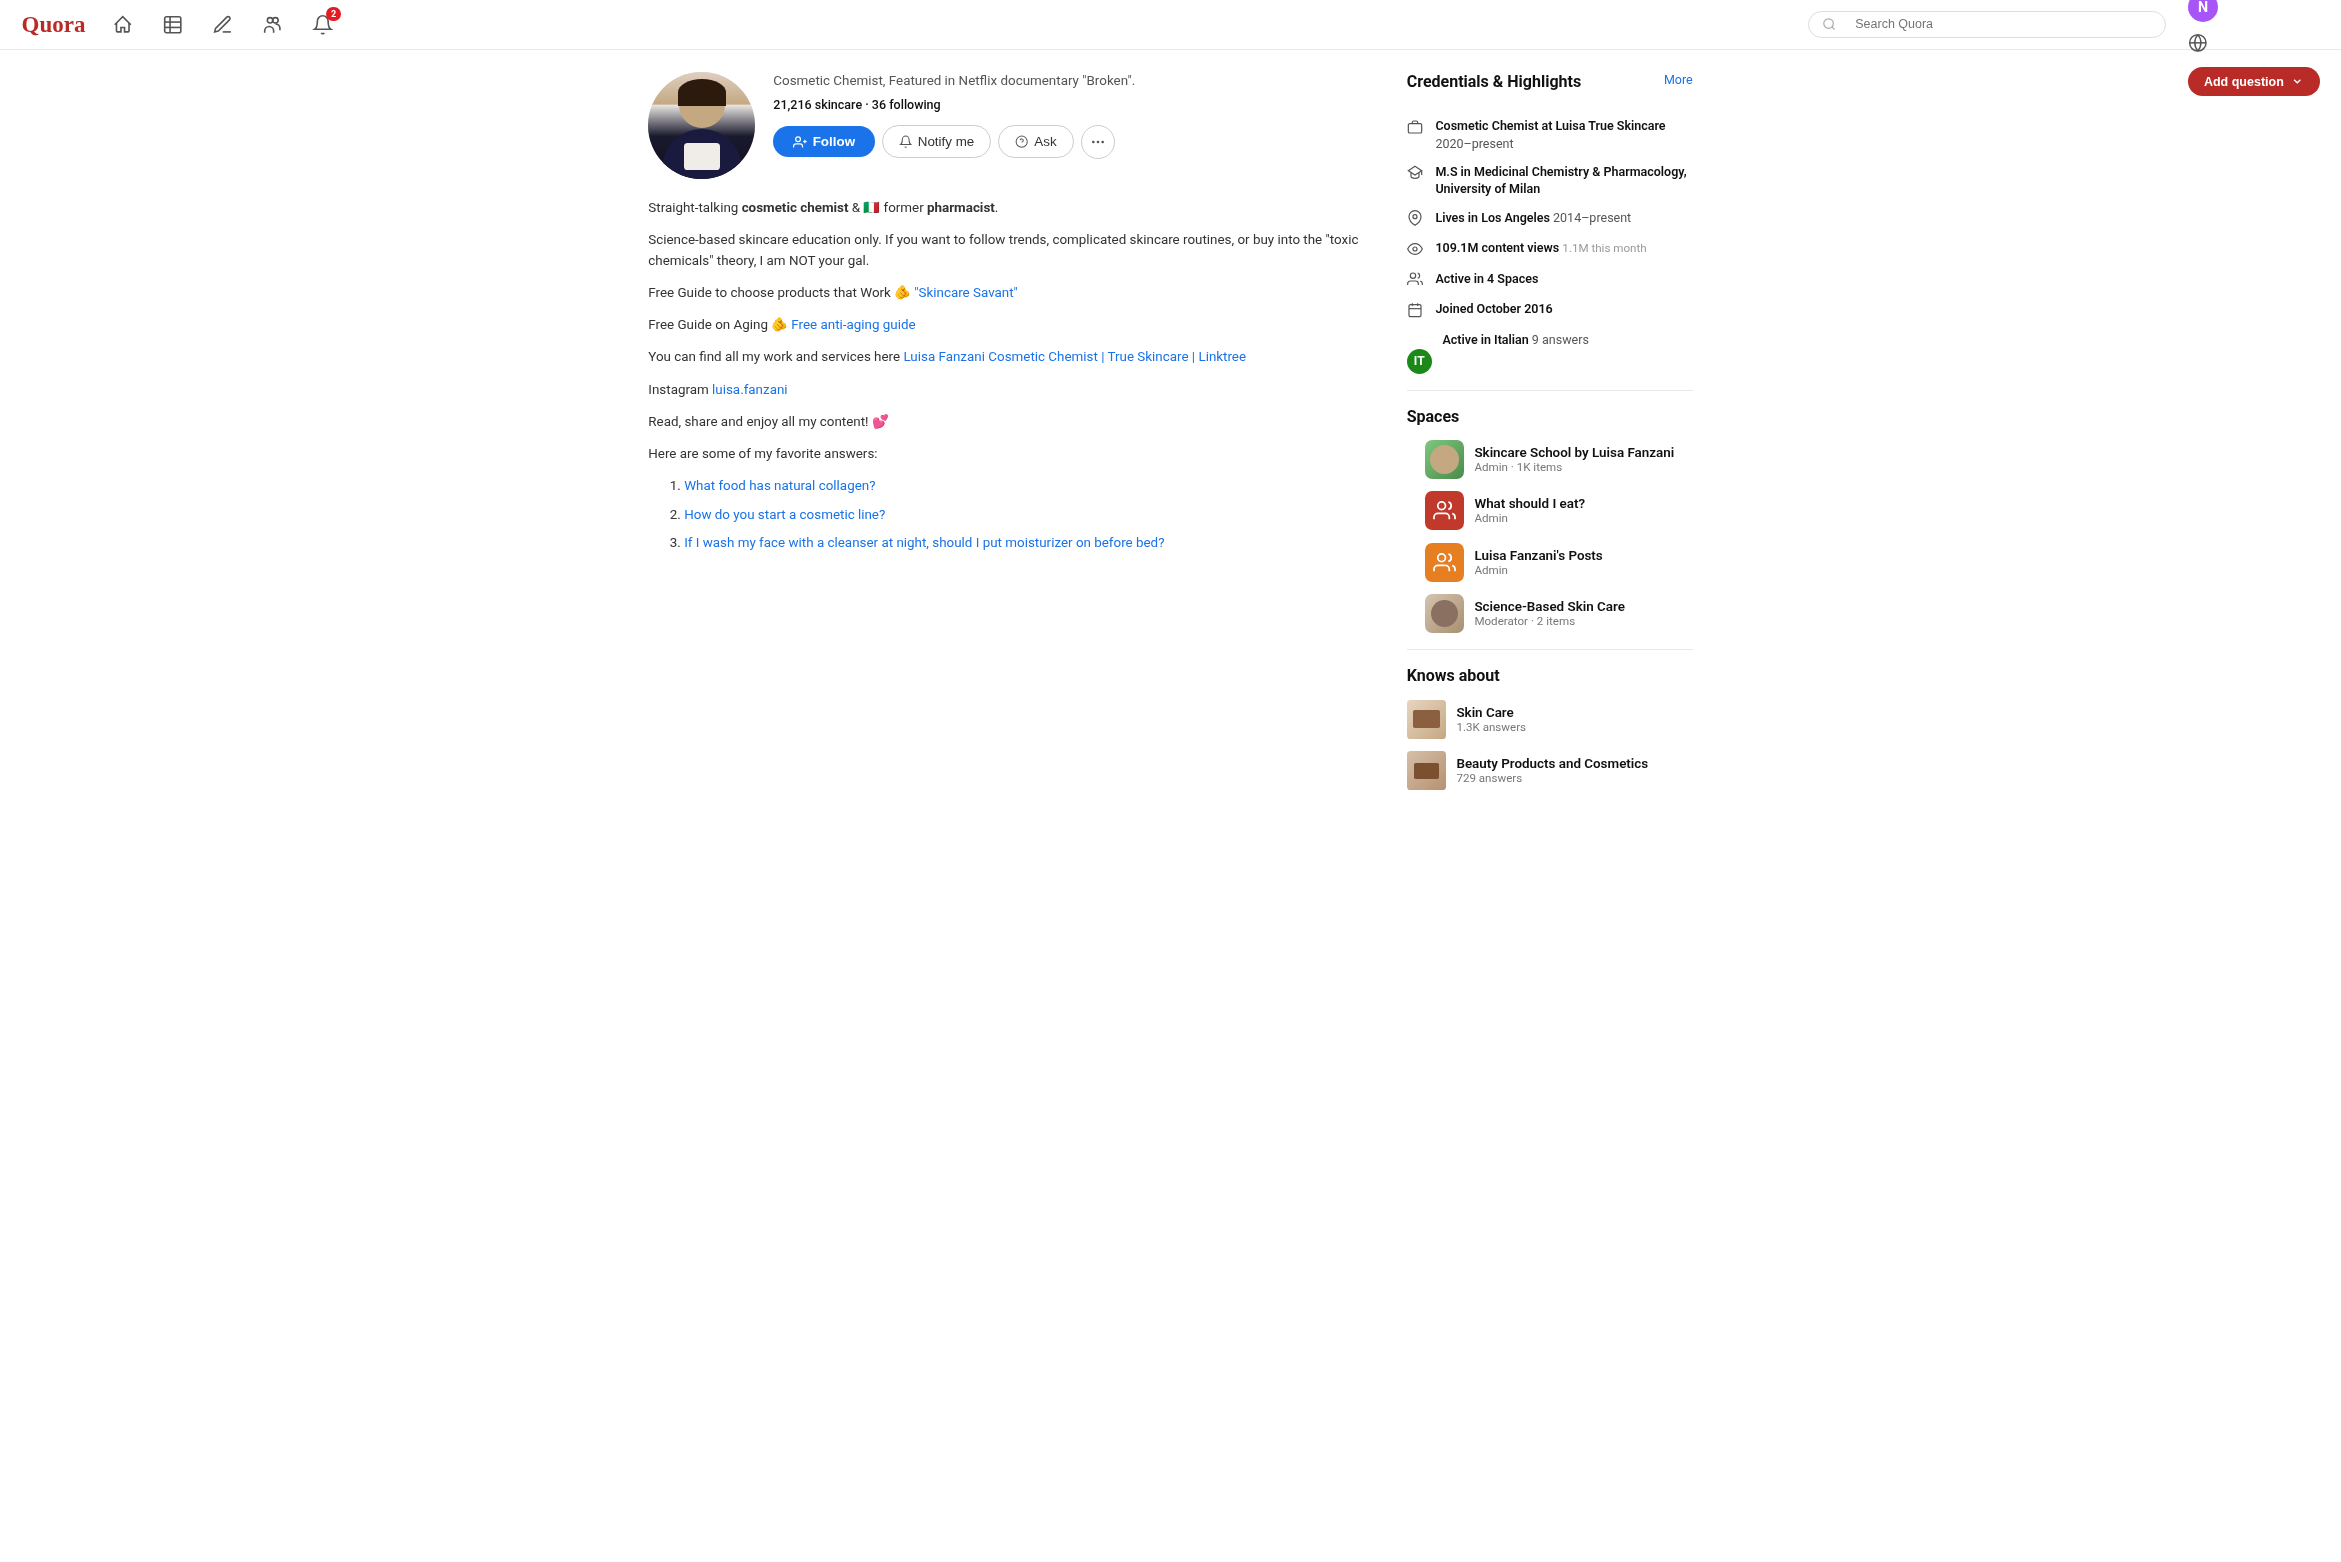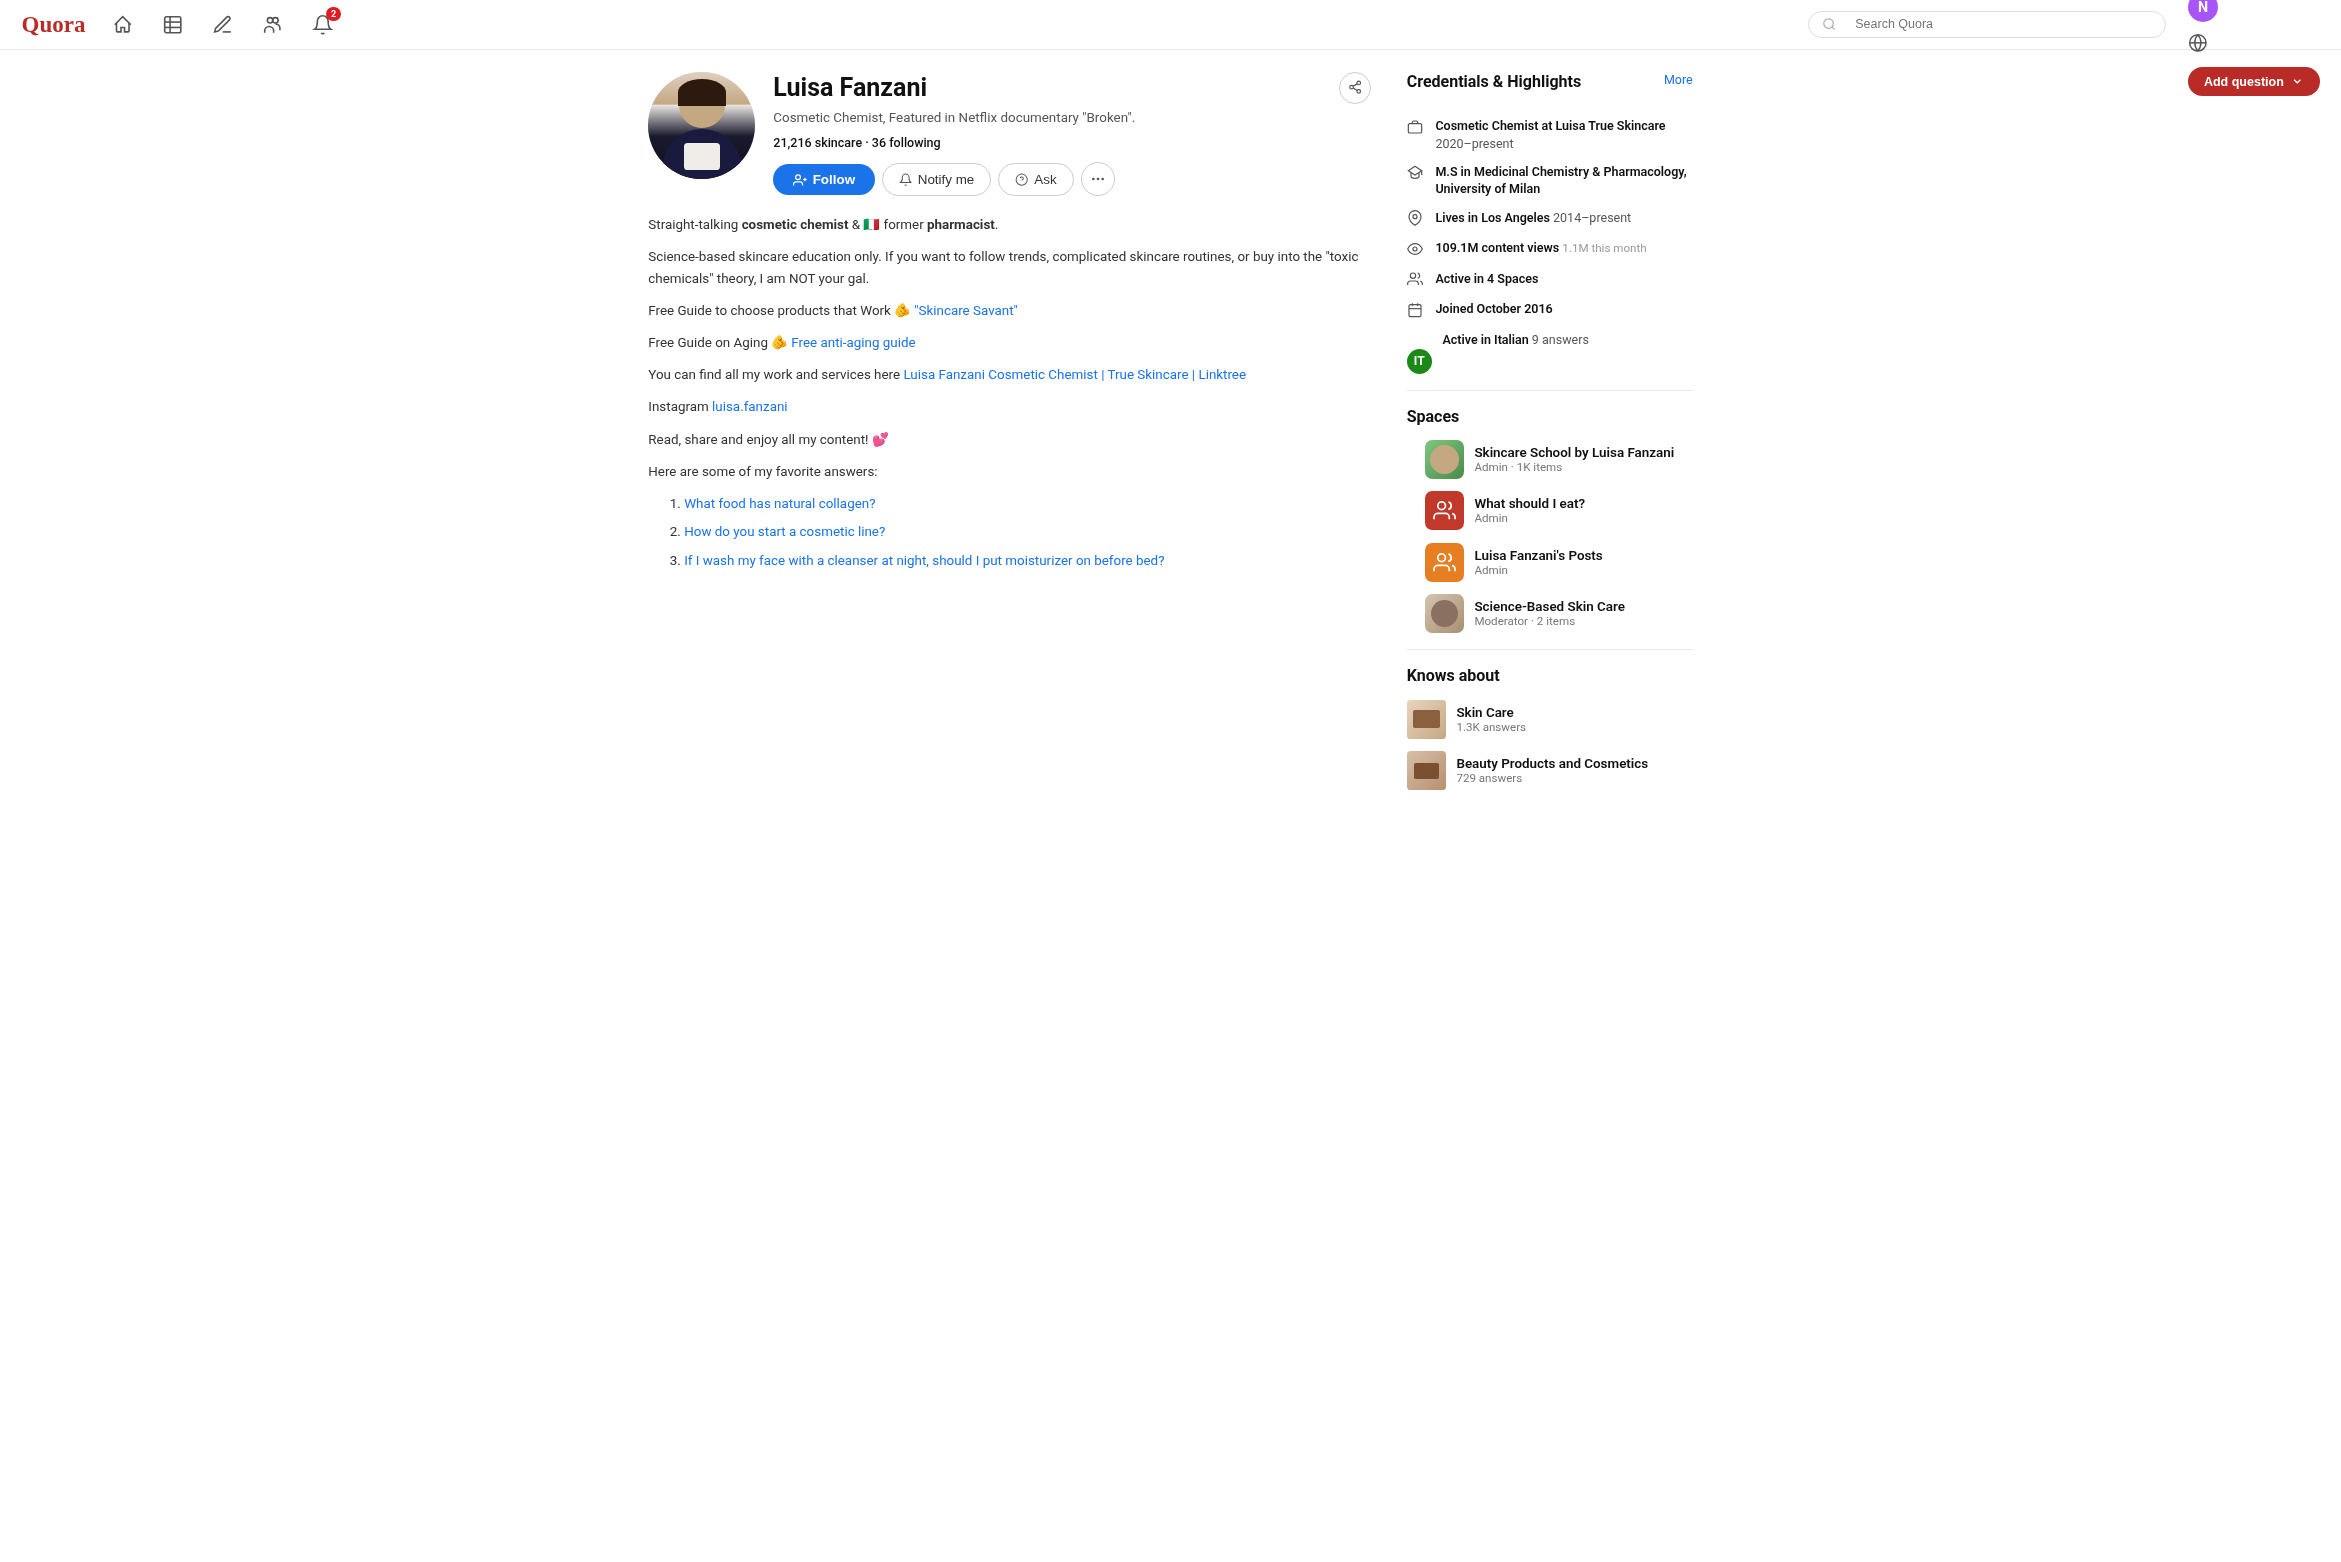--- a/index.html
+++ b/index.html
@@ -469,32 +469,20 @@
 
           <div style="position:absolute;top:7.2px;left:50%;transform:translateX(-50%);width:48px;height:27px;border-radius:50% 50% 0 0;background:#2c1a0e;"></div>
 
           <div style="position:absolute;bottom:-4.5px;left:50%;transform:translateX(-50%);width:80px;height:54px;border-radius:40px 40px 0 0;background:#1a1a3e;"></div>
 
           <div style="position:absolute;bottom:9px;left:50%;transform:translateX(-50%);width:36px;height:27px;background:#f0ede8;border-radius:3.6px;"></div>
         </div>
       </div>
 
       <div class="profile-info">
-        <div class="profile-name-row">
-          <h1 class="profile-name">Luisa Fanzani</h1>
-          <button class="share-btn" title="Share">
-            <svg width="14.3" height="14.3" viewBox="0 0 24 24" fill="none" stroke="#555" stroke-width="2">
-                <circle cx="18" cy="5" r="3"></circle>
-                <circle cx="6" cy="12" r="3"></circle>
-                <circle cx="18" cy="19" r="3"></circle>
-                <line x1="8.59" y1="13.51" x2="15.42" y2="17.49"></line>
-                <line x1="15.41" y1="6.51" x2="8.59" y2="10.49"></line>
-              </svg>
-          </button>
-        </div>
         <p class="profile-bio">Cosmetic Chemist, Featured in Netflix documentary "Broken".</p>
         <p class="follower-info">
           <span>21,216</span>
           <span> skincare · </span>
           <span>36</span>
           <span> following</span>
         </p>
         <div class="action-buttons">
           <button class="btn-follow">
             <svg width="14.3" height="14.3" viewBox="0 0 24 24" fill="none" stroke="#fff" stroke-width="2">

